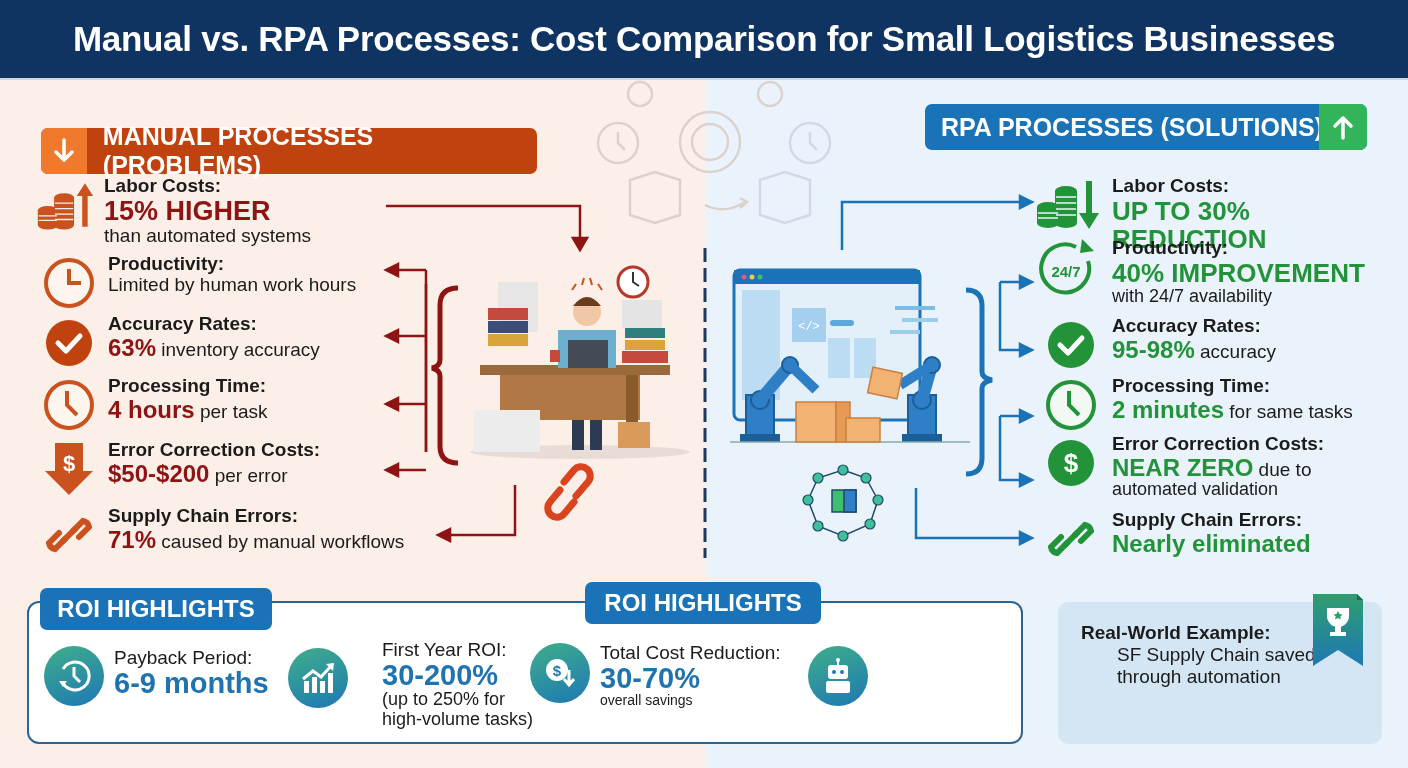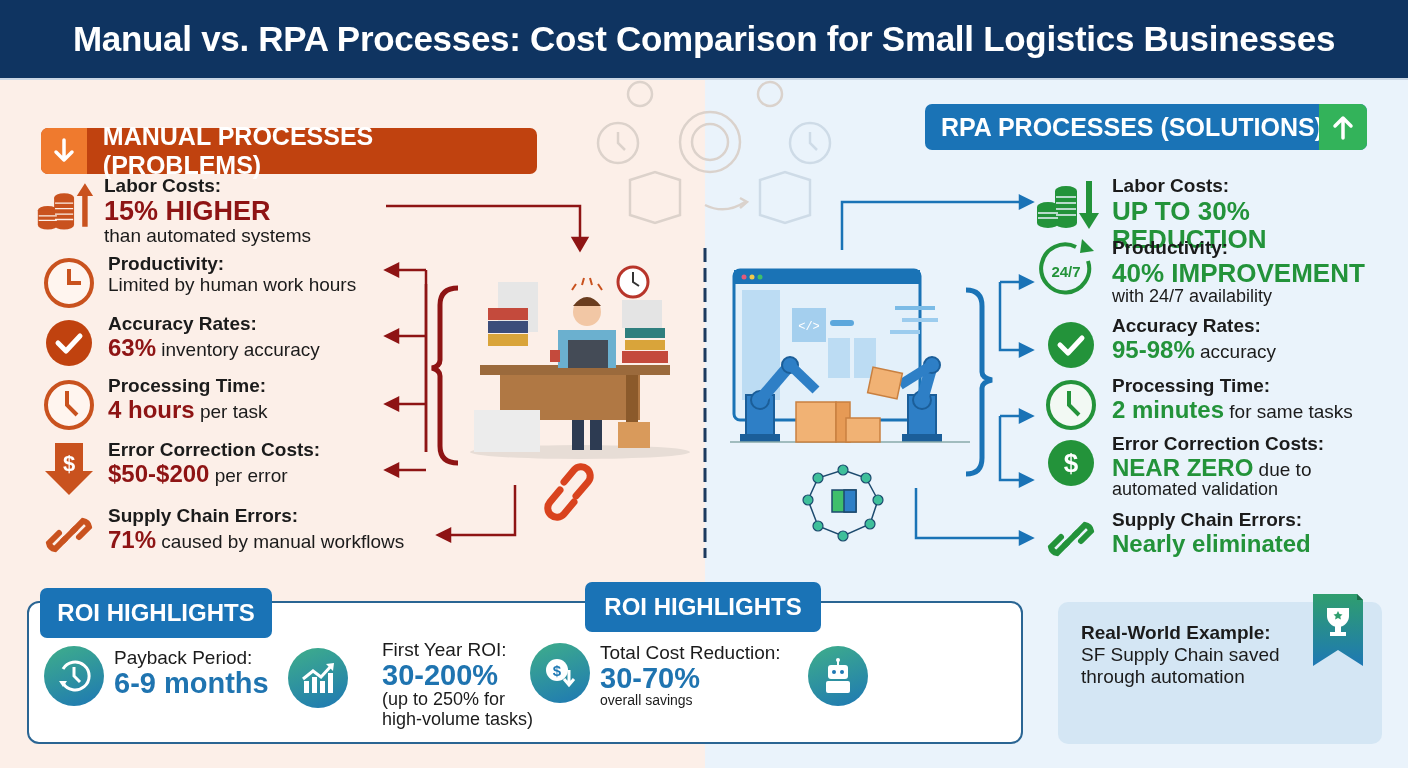--- a/index.html
+++ b/index.html
@@ -30,32 +30,32 @@
   .label { font-size: 19px; font-weight: bold; color: #1b1b1b; }
   .big-red { font-size: 27px; font-weight: bold; color: #8e1414; }
   .mid-red { font-size: 24px; font-weight: bold; color: #8e1414; }
   .big-green { font-size: 26px; font-weight: bold; color: #23933a; }
   .normal { font-size: 19px; color: #1b1b1b; }
 
   .illus { position: absolute; }
 
   
   .roi-box { position: absolute; left: 27px; top: 601px; width: 996px; height: 143px; background: #ffffff; border: 2px solid #2a6593; border-radius: 12px; }
-  .roi-tag { position: absolute; height: 50px; border-radius: 7px; background: #1a73b6; color: #fff; font-weight: bold; font-size: 24px; display: flex; align-items: center; justify-content: center; }
+  .roi-tag { position: absolute; height: 42px; border-radius: 7px; background: #1a73b6; color: #fff; font-weight: bold; font-size: 24px; display: flex; align-items: center; justify-content: center; }
   .roi-tag.t1 { left: 40px; top: 588px; width: 232px; }
   .roi-tag.t2 { left: 585px; top: 582px; width: 236px; }
   .roi-item { position: absolute; display: flex; align-items: flex-start; }
   .roi-item .circle { width: 60px; height: 60px; border-radius: 50%; background: linear-gradient(160deg, #3fae8a, #1e78b4); display:flex; align-items:center; justify-content:center; flex: 0 0 60px; margin-right: 10px; }
   .roi-label { font-size: 19px; color: #1b1b1b; line-height: 1.1; }
   .roi-val { font-size: 29px; font-weight: bold; color: #1f74b0; line-height: 1.0; }
   .roi-sub { font-size: 18px; color: #1b1b1b; line-height: 1.1; }
 
   .example { position: absolute; left: 1058px; top: 602px; width: 324px; height: 142px; background: #d4e6f4; border-radius: 10px; padding: 20px 0 0 23px; }
   .ex-label { font-size: 19px; font-weight: bold; color: #1b1b1b; line-height: 1.15; }
-  .ex-normal { font-size: 19px; color: #1b1b1b; line-height: 1.15; }
+  .ex-normal { font-size: 19px; color: #1b1b1b; line-height: 1.15; margin-left: 36px; }
   .ex-big { font-size: 27px; font-weight: bold; color: #23933a; line-height: 1.15; }
   .ribbon { position: absolute; left: 1313px; top: 594px; width: 50px; height: 72px; }
 </style>
 </head>
 <body>
 
 <div class="bg-left"></div>
 <div class="bg-right"></div>
 
 <div class="title-bar">

